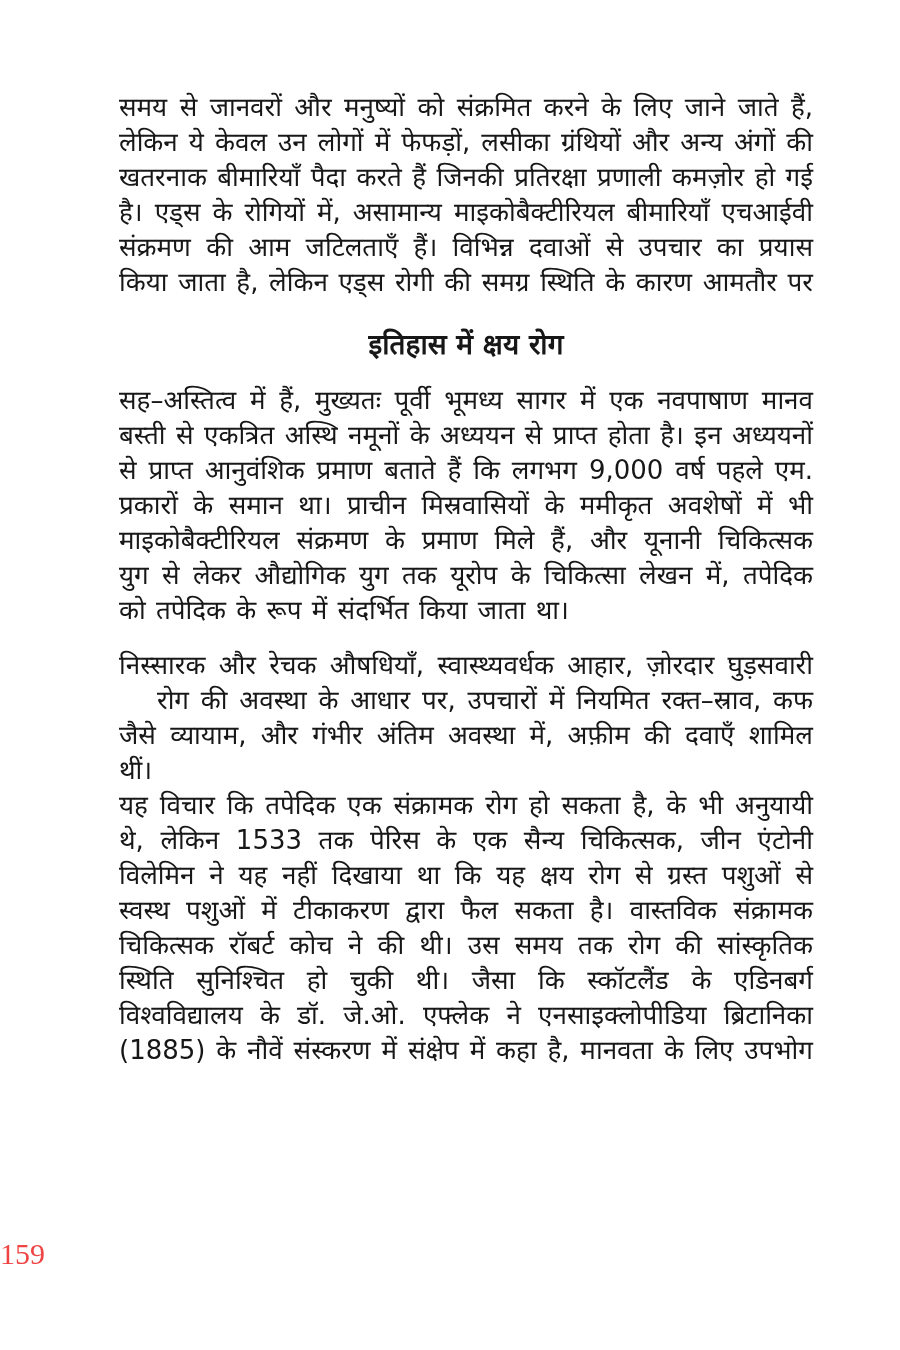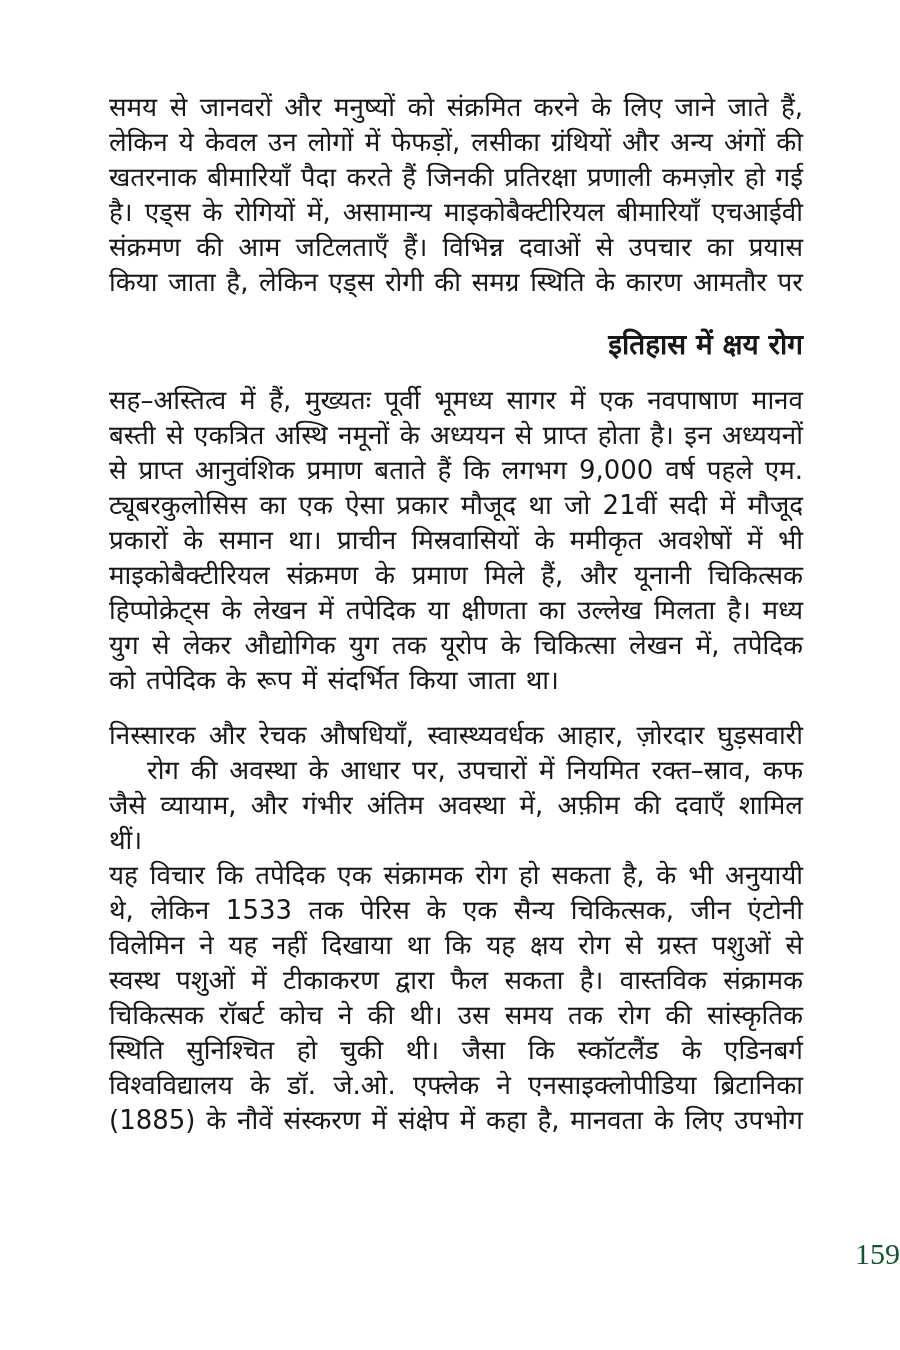--- a/index.html
+++ b/index.html
@@ -10,21 +10,21 @@
     width: 900px;
     height: 1350px;
     background: #ffffff;
     position: relative;
     overflow: hidden;
     font-family: "DejaVu Sans", sans-serif;
     color: #171717;
   }
   .text-column {
     position: absolute;
-    left: 109px;
+    left: 119px;
     top: 90px;
     width: 694px;
   }
   .paragraph {
     margin: 0 0 20px 0;
   }
   .line {
     font-size: 26px;
     line-height: 35px;
     text-align: justify;
@@ -36,55 +36,53 @@
     text-align-last: left;
   }
   .line.indent {
     text-indent: 38px;
   }
   .heading {
     font-size: 28px;
     font-weight: 700;
     line-height: 40px;
     margin: 25px 0 18px 0;
-    text-align: right;
+    text-align: center;
   }
   .page-number {
     position: absolute;
     top: 1237px;
     left: 0;
     width: 100%;
-    text-align: right;
+    text-align: left;
     font-family: "Liberation Serif", serif;
     font-size: 30px;
-    color: #14532d;
+    color: #ef4444;
   }
 </style>
 </head>
 <body>
 
 <main>
   <div class="text-column" id="text-column">
       <div class="paragraph">
         <div class="line">समय से जानवरों और मनुष्यों को संक्रमित करने के लिए जाने जाते हैं,</div>
         <div class="line">लेकिन ये केवल उन लोगों में फेफड़ों, लसीका ग्रंथियों और अन्य अंगों की</div>
         <div class="line">खतरनाक बीमारियाँ पैदा करते हैं जिनकी प्रतिरक्षा प्रणाली कमज़ोर हो गई</div>
         <div class="line">है। एड्स के रोगियों में, असामान्य माइकोबैक्टीरियल बीमारियाँ एचआईवी</div>
         <div class="line">संक्रमण की आम जटिलताएँ हैं। विभिन्न दवाओं से उपचार का प्रयास</div>
         <div class="line">किया जाता है, लेकिन एड्स रोगी की समग्र स्थिति के कारण आमतौर पर</div>
       </div>
       <h2 class="heading">इतिहास में क्षय रोग</h2>
       <div class="paragraph">
         <div class="line">सह–अस्तित्व में हैं, मुख्यतः पूर्वी भूमध्य सागर में एक नवपाषाण मानव</div>
         <div class="line">बस्ती से एकत्रित अस्थि नमूनों के अध्ययन से प्राप्त होता है। इन अध्ययनों</div>
         <div class="line">से प्राप्त आनुवंशिक प्रमाण बताते हैं कि लगभग 9,000 वर्ष पहले एम.</div>
-        <div class="line">ट्यूबरकुलोसिस का एक ऐसा प्रकार मौजूद था जो 21वीं सदी में मौजूद</div>
         <div class="line">प्रकारों के समान था। प्राचीन मिस्रवासियों के ममीकृत अवशेषों में भी</div>
         <div class="line">माइकोबैक्टीरियल संक्रमण के प्रमाण मिले हैं, और यूनानी चिकित्सक</div>
-        <div class="line">हिप्पोक्रेट्स के लेखन में तपेदिक या क्षीणता का उल्लेख मिलता है। मध्य</div>
         <div class="line">युग से लेकर औद्योगिक युग तक यूरोप के चिकित्सा लेखन में, तपेदिक</div>
         <div class="line flush-last">को तपेदिक के रूप में संदर्भित किया जाता था।</div>
       </div>
       <div class="paragraph">
         <div class="line">निस्सारक और रेचक औषधियाँ, स्वास्थ्यवर्धक आहार, ज़ोरदार घुड़सवारी</div>
         <div class="line indent">रोग की अवस्था के आधार पर, उपचारों में नियमित रक्त–स्राव, कफ</div>
         <div class="line">जैसे व्यायाम, और गंभीर अंतिम अवस्था में, अफ़ीम की दवाएँ शामिल थीं।</div>
         <div class="line">यह विचार कि तपेदिक एक संक्रामक रोग हो सकता है, के भी अनुयायी</div>
         <div class="line">थे, लेकिन 1533 तक पेरिस के एक सैन्य चिकित्सक, जीन एंटोनी</div>
         <div class="line">विलेमिन ने यह नहीं दिखाया था कि यह क्षय रोग से ग्रस्त पशुओं से</div>

